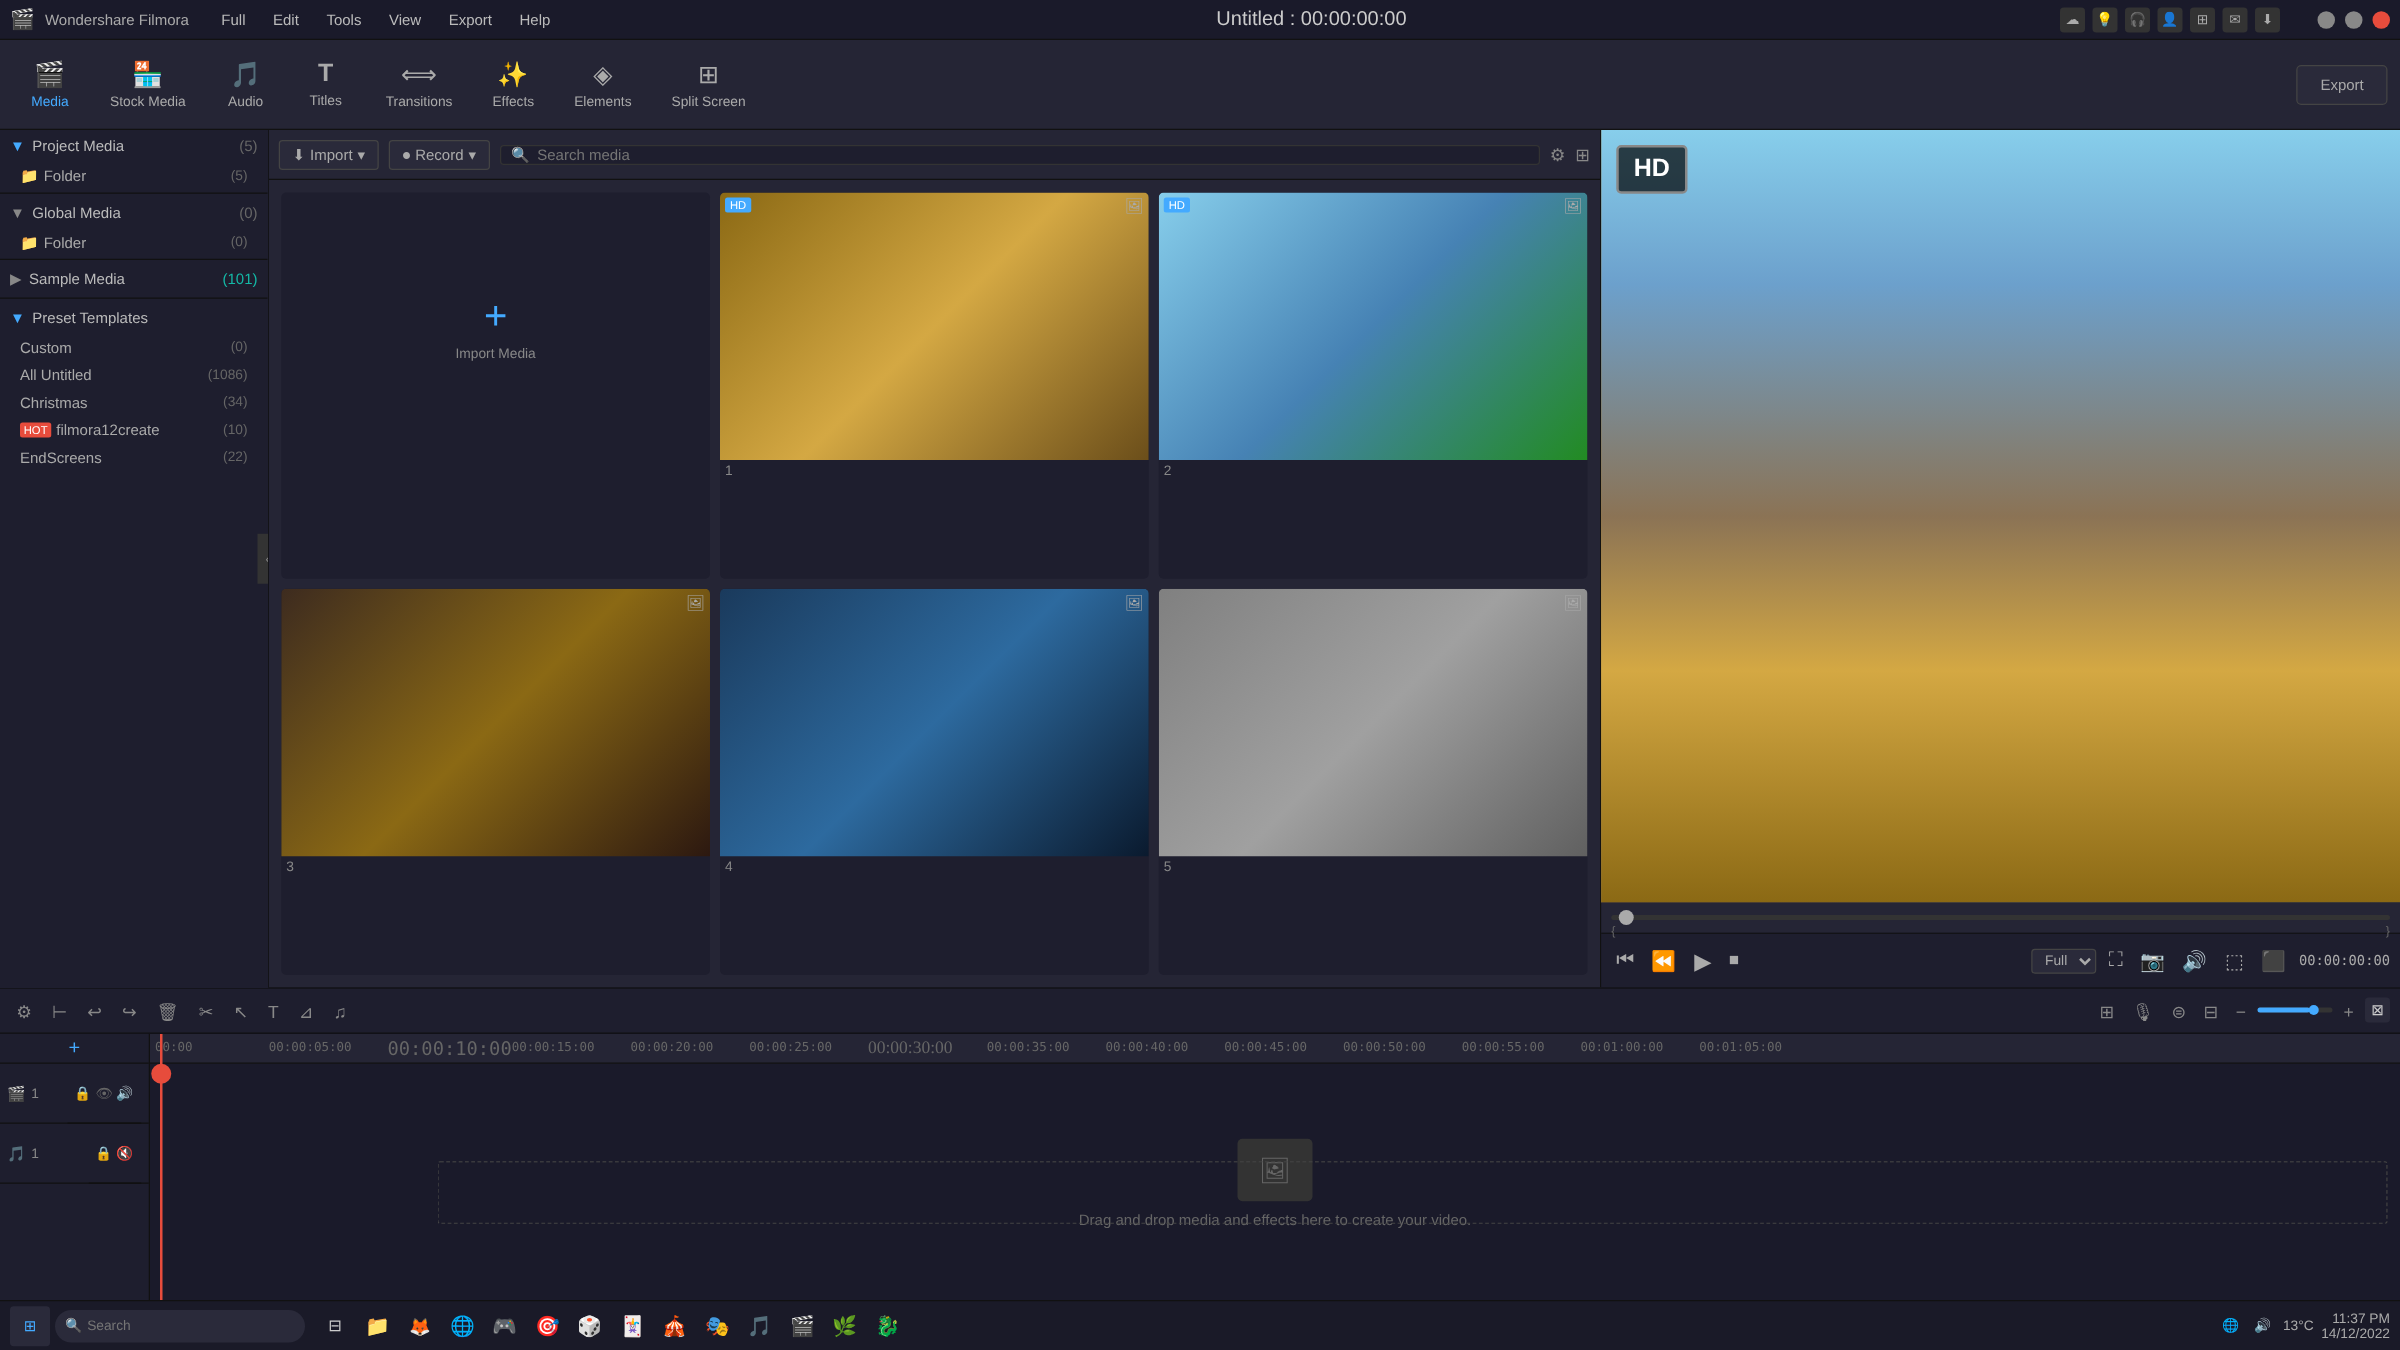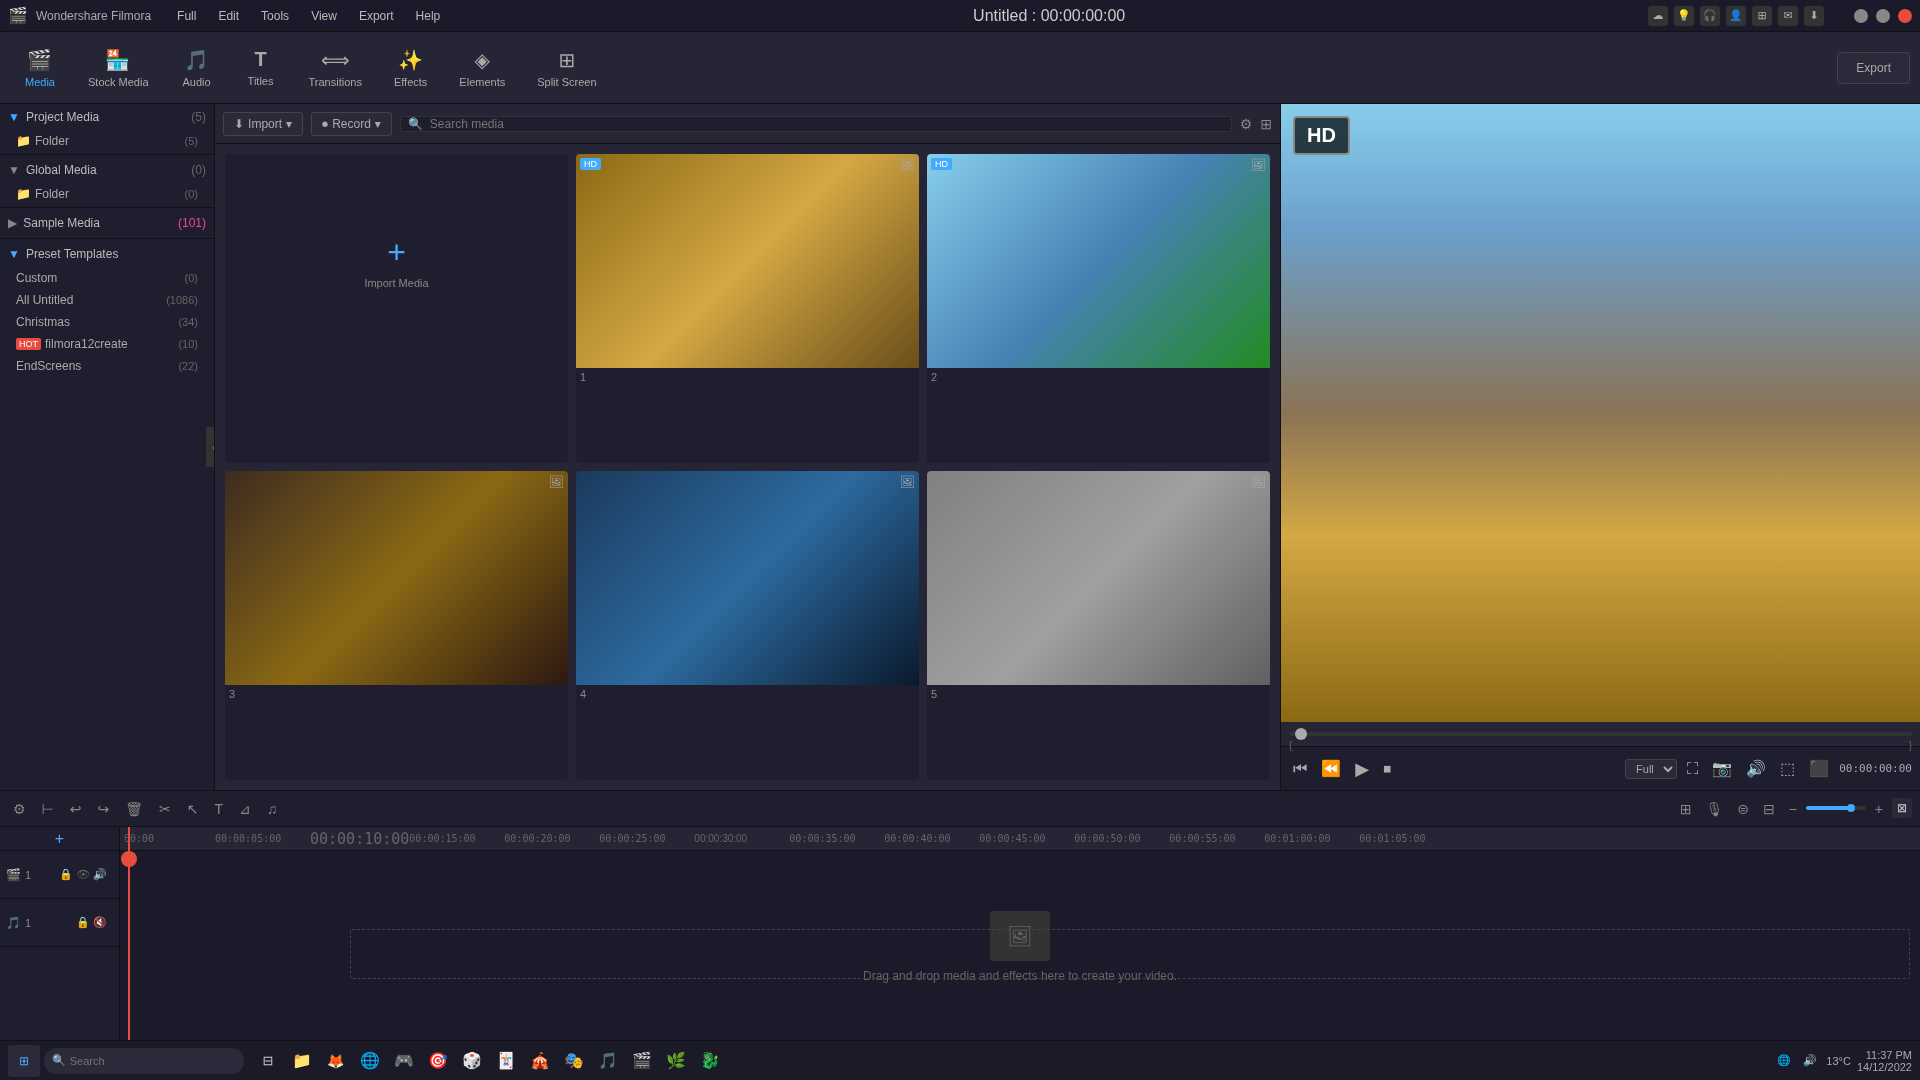--- a/index.html
+++ b/index.html
@@ -197,21 +197,21 @@
         <div class="section-item">
           <span>📁</span>
           <span style="flex:1; margin-left:4px;">Folder</span>
           <span class="count">(0)</span>
         </div>
         <div class="section-divider"></div>
 
         <div class="section-header">
           <span style="color:#888;">▶</span>
           <span style="flex:1; margin-left:6px;">Sample Media</span>
-          <span style="color:#ec4899;">(101)</span>
+          <span style="color:#14b8a6;">(101)</span>
         </div>
         <div class="section-divider"></div>
 
         <div class="section-header">
           <span style="color:#4af;">▼</span>
           <span style="flex:1; margin-left:6px;">Preset Templates</span>
         </div>
         <div class="section-item">
           <span style="flex:1;">Custom</span>
           <span class="count">(0)</span>
@@ -402,21 +402,21 @@
 
         <div id="track-content" style="flex:1; background:#1a1a2a; position:relative; overflow-x:auto;">
 
           <div id="timeline-ruler" style="height:24px; background:#252535; border-bottom:1px solid #111; display:flex; align-items:center; overflow:hidden; padding-left:0;">
             <span class="ruler-tick" style="min-width:95px; color:#666; font-size:10px; font-family:monospace; padding-left:4px;">00:00</span>
             <span class="ruler-tick" style="min-width:95px; color:#666; font-size:10px; font-family:monospace;">00:00:05:00</span>
             <span class="ruler-tick" style="min-width:95px; color:#666; font-size:15px; font-family:monospace;">00:00:10:00</span>
             <span class="ruler-tick" style="min-width:95px; color:#666; font-size:10px; font-family:monospace;">00:00:15:00</span>
             <span class="ruler-tick" style="min-width:95px; color:#666; font-size:10px; font-family:monospace;">00:00:20:00</span>
             <span class="ruler-tick" style="min-width:95px; color:#666; font-size:10px; font-family:monospace;">00:00:25:00</span>
-            <span class="ruler-tick" style="min-width:95px; color:#666; font-size:10px; font-family:Liberation Sans, sans-serif;">00:00:30:00</span>
+            <span class="ruler-tick" style="min-width:95px; color:#666; font-size:14px; font-family:Liberation Serif, serif;">00:00:30:00</span>
             <span class="ruler-tick" style="min-width:95px; color:#666; font-size:10px; font-family:monospace;">00:00:35:00</span>
             <span class="ruler-tick" style="min-width:95px; color:#666; font-size:10px; font-family:monospace;">00:00:40:00</span>
             <span class="ruler-tick" style="min-width:95px; color:#666; font-size:10px; font-family:monospace;">00:00:45:00</span>
             <span class="ruler-tick" style="min-width:95px; color:#666; font-size:10px; font-family:monospace;">00:00:50:00</span>
             <span class="ruler-tick" style="min-width:95px; color:#666; font-size:10px; font-family:monospace;">00:00:55:00</span>
             <span class="ruler-tick" style="min-width:95px; color:#666; font-size:10px; font-family:monospace;">00:01:00:00</span>
             <span class="ruler-tick" style="min-width:95px; color:#666; font-size:10px; font-family:monospace;">00:01:05:00</span>
           </div>
 
           <div style="position:absolute; top:0; left:8px; width:2px; height:100%; background:#e74c3c; z-index:10;">

